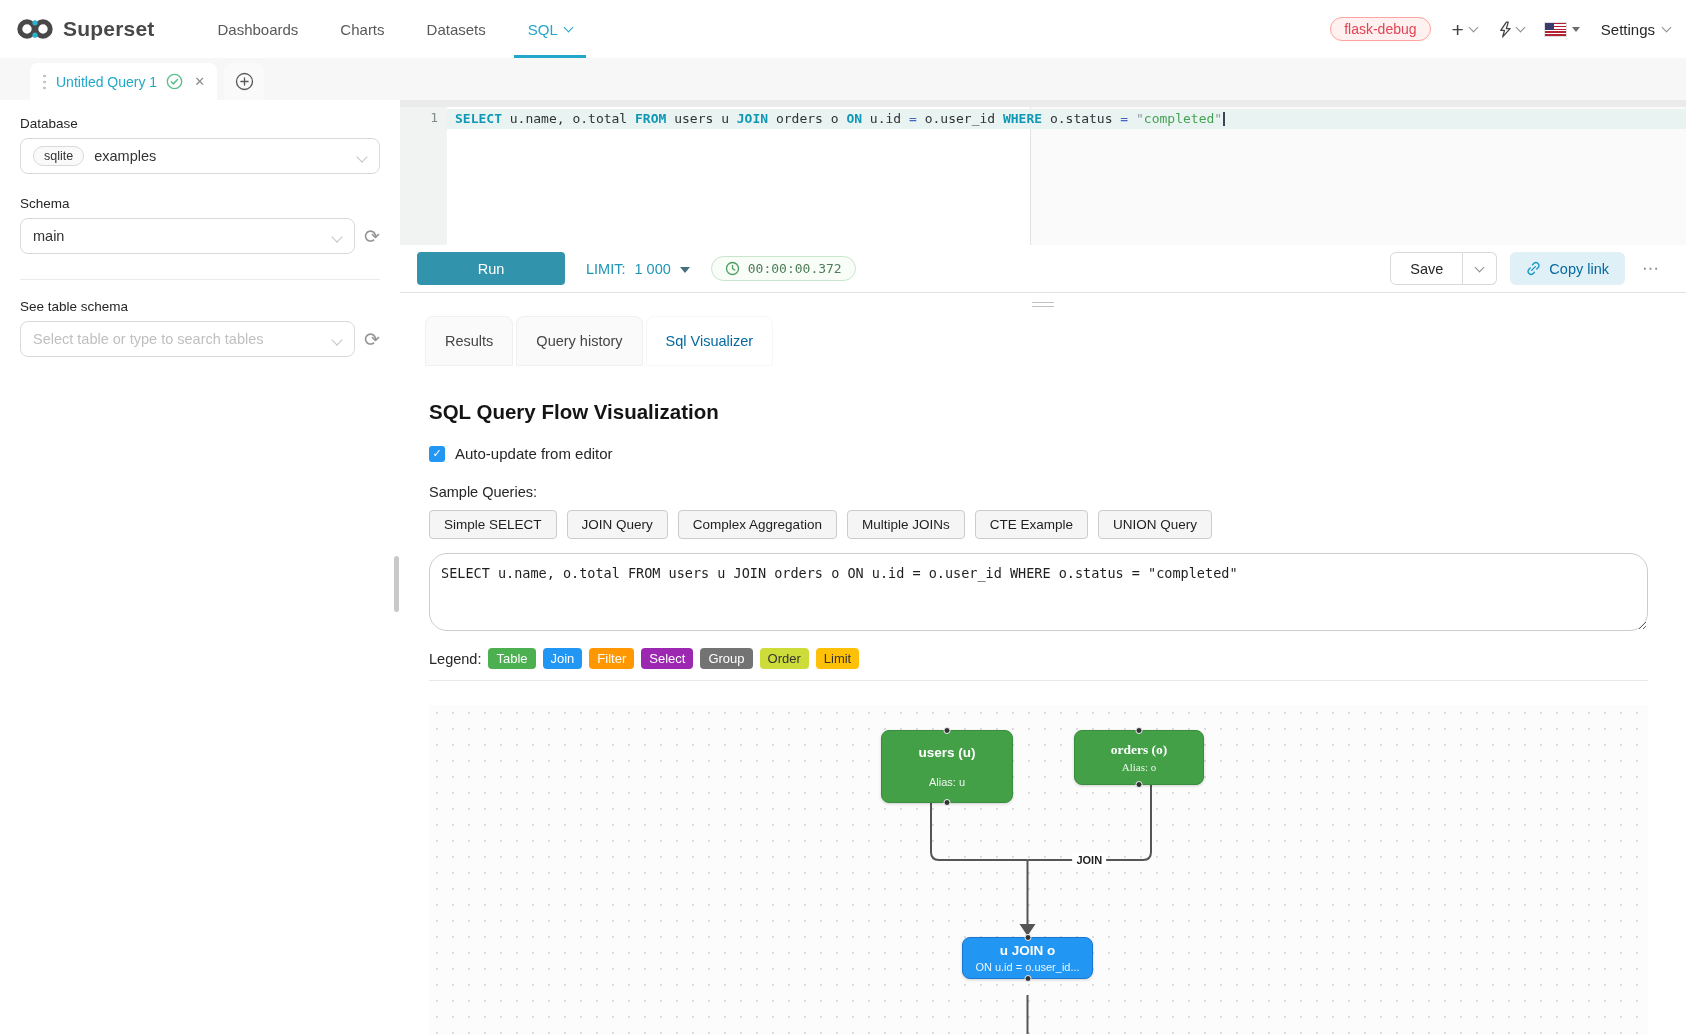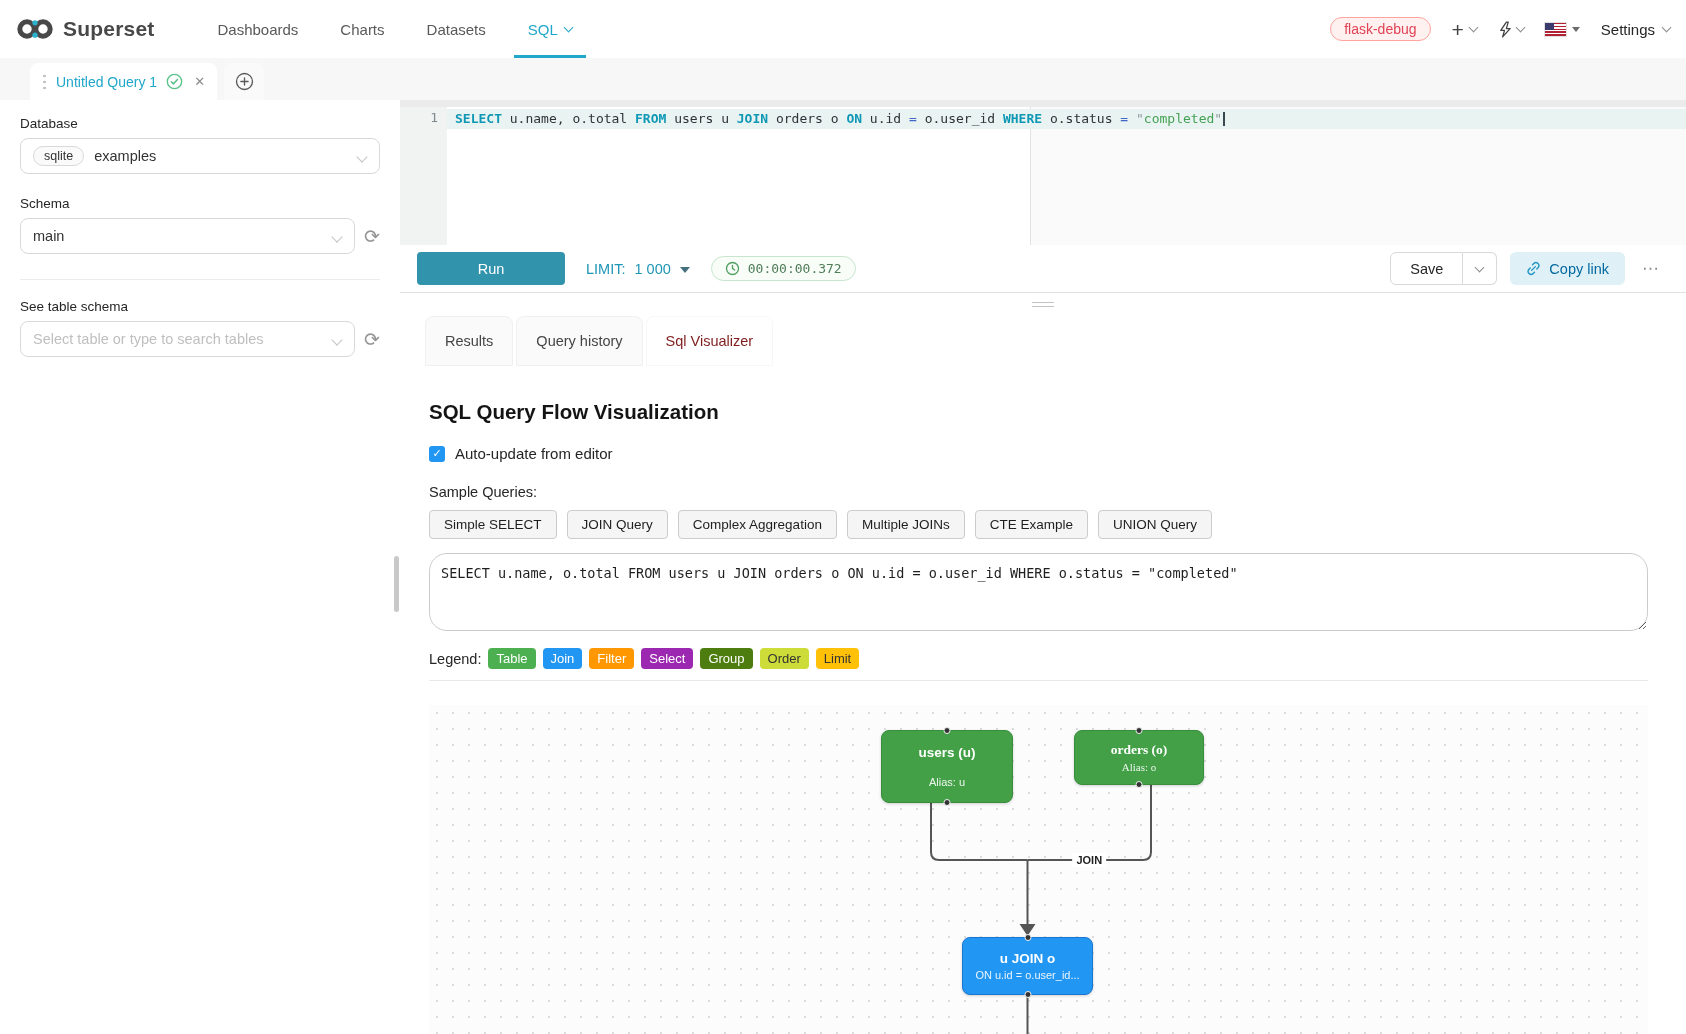--- a/index.html
+++ b/index.html
@@ -76,21 +76,21 @@
   .copy-btn{height:33px;background:#dff0f7;color:#0369a1;border:none;border-radius:6px;padding:0 16px;font-size:14.5px;display:flex;align-items:center;gap:8px;font-family:inherit;cursor:pointer}
   .more-btn{color:#8c8c8c;font-size:17px;letter-spacing:1px;cursor:pointer;padding:0 4px}
 
   
   .pane-divider{border-top:1px solid #e2e2e2;position:relative}
   .drag-handle{position:absolute;left:50%;top:6px;transform:translateX(-50%);width:22px;cursor:row-resize}
   .drag-handle i{display:block;height:1.5px;background:#c2c2c2;margin:2.5px 0}
   .south{flex:1;padding:23px 0 0 25px;overflow:hidden;background:#fff}
   .tabs{display:flex;gap:3px}
   .tab{padding:16px 19px;font-size:14.5px;color:#454545;background:#fafafa;border:1px solid #f0f0f0;border-radius:8px 8px 0 0;cursor:pointer}
-  .tab.active{background:#fff;color:#7f1d1d;border-color:#f7f7f7}
+  .tab.active{background:#fff;color:#0369a1;border-color:#f7f7f7}
   .panel{padding:34px 0 0 4px}
   .panel-title{font-size:20.5px;font-weight:700;color:#141414}
   .auto-row{margin-top:21px;display:flex;align-items:center;gap:10px;font-size:15px;color:#262626}
   .cb{width:16px;height:16px;border-radius:3px;background:#2196f3;display:flex;align-items:center;justify-content:center;color:#fff;font-size:11px;cursor:pointer}
   .sample-label{margin-top:22px;font-size:14.5px;color:#262626}
   .sample-row{margin-top:10px;display:flex;gap:10px}
   .sample-btn{background:#f5f5f5;border:1px solid #ccc;border-radius:4px;padding:6px 14px;font-size:13.5px;color:#1f1f1f;font-family:inherit;cursor:pointer}
   .sql-box{margin-top:14px;width:1219px;height:78px;border:1px solid #ccc;border-radius:18px;padding:9px 11px;font-family:"DejaVu Sans Mono","Liberation Mono",monospace;font-size:13.5px;line-height:1.5;color:#1f1f1f;background:#fff}
   .legend-row{margin-top:13px;display:flex;align-items:center;gap:7px;font-size:14.5px;color:#262626}
   .badge{padding:3px 8px;border-radius:4px;font-size:13px}
@@ -284,21 +284,21 @@
           </div>
 
         <textarea class="sql-box" spellcheck="false" style="">SELECT u.name, o.total FROM users u JOIN orders o ON u.id = o.user_id WHERE o.status = "completed"</textarea>
 
         <div class="legend-row">
           <span>Legend:</span>
         <span class="badge" style="background: rgb(76, 175, 80); color: rgb(255, 255, 255);">Table</span>
             <span class="badge" style="background: rgb(33, 150, 243); color: rgb(255, 255, 255);">Join</span>
             <span class="badge" style="background: rgb(255, 152, 0); color: rgb(255, 255, 255);">Filter</span>
             <span class="badge" style="background: rgb(156, 39, 176); color: rgb(255, 255, 255);">Select</span>
-            <span class="badge" style="background: #4d7c0f; color: rgb(255, 255, 255);">Group</span>
+            <span class="badge" style="background: #737373; color: rgb(255, 255, 255);">Group</span>
             <span class="badge" style="background: rgb(205, 220, 57); color: rgb(51, 51, 51);">Order</span>
             <span class="badge" style="background: rgb(255, 193, 7); color: rgb(51, 51, 51);">Limit</span>
           </div>
 
         <hr class="panel-hr">
 
         <div class="canvas">
           <svg class="edges" viewBox="0 0 1219 336">
               <path d="M 502 80 L 502 147 Q 502 155 510 155 L 598.5 155" fill="none" stroke="#555" stroke-width="2"></path>
               <path d="M 722 80 L 722 147 Q 722 155 714 155 L 598.5 155" fill="none" stroke="#555" stroke-width="2"></path>
@@ -312,21 +312,21 @@
               <div class="fn-sub">Alias: u</div>
               <span class="handle top"></span>
               <span class="handle bottom"></span>
             </div>
             <div class="flow-node" style="left: 645px; top: 25px; width: 130px; height: 55px; background: rgb(67, 160, 71); border-color: rgb(56, 142, 60); font-family: Liberation Serif, serif;">
               <div class="fn-title">orders (o)</div>
               <div class="fn-sub">Alias: o</div>
               <span class="handle top"></span>
               <span class="handle bottom"></span>
             </div>
-            <div class="flow-node" style="left: 533px; top: 232px; width: 131px; height: 58px; background: rgb(33, 150, 243); border-color: rgb(25, 118, 210); text-align: right;">
+            <div class="flow-node" style="left: 533px; top: 232px; width: 131px; height: 42px; background: rgb(33, 150, 243); border-color: rgb(25, 118, 210); text-align: right;">
               <div class="fn-title">u JOIN o</div>
               <div class="fn-sub">ON u.id = o.user_id...</div>
               <span class="handle top"></span>
               <span class="handle bottom"></span>
             </div>
           </div>
       </div>
     </div>
   </div>
 </div>

